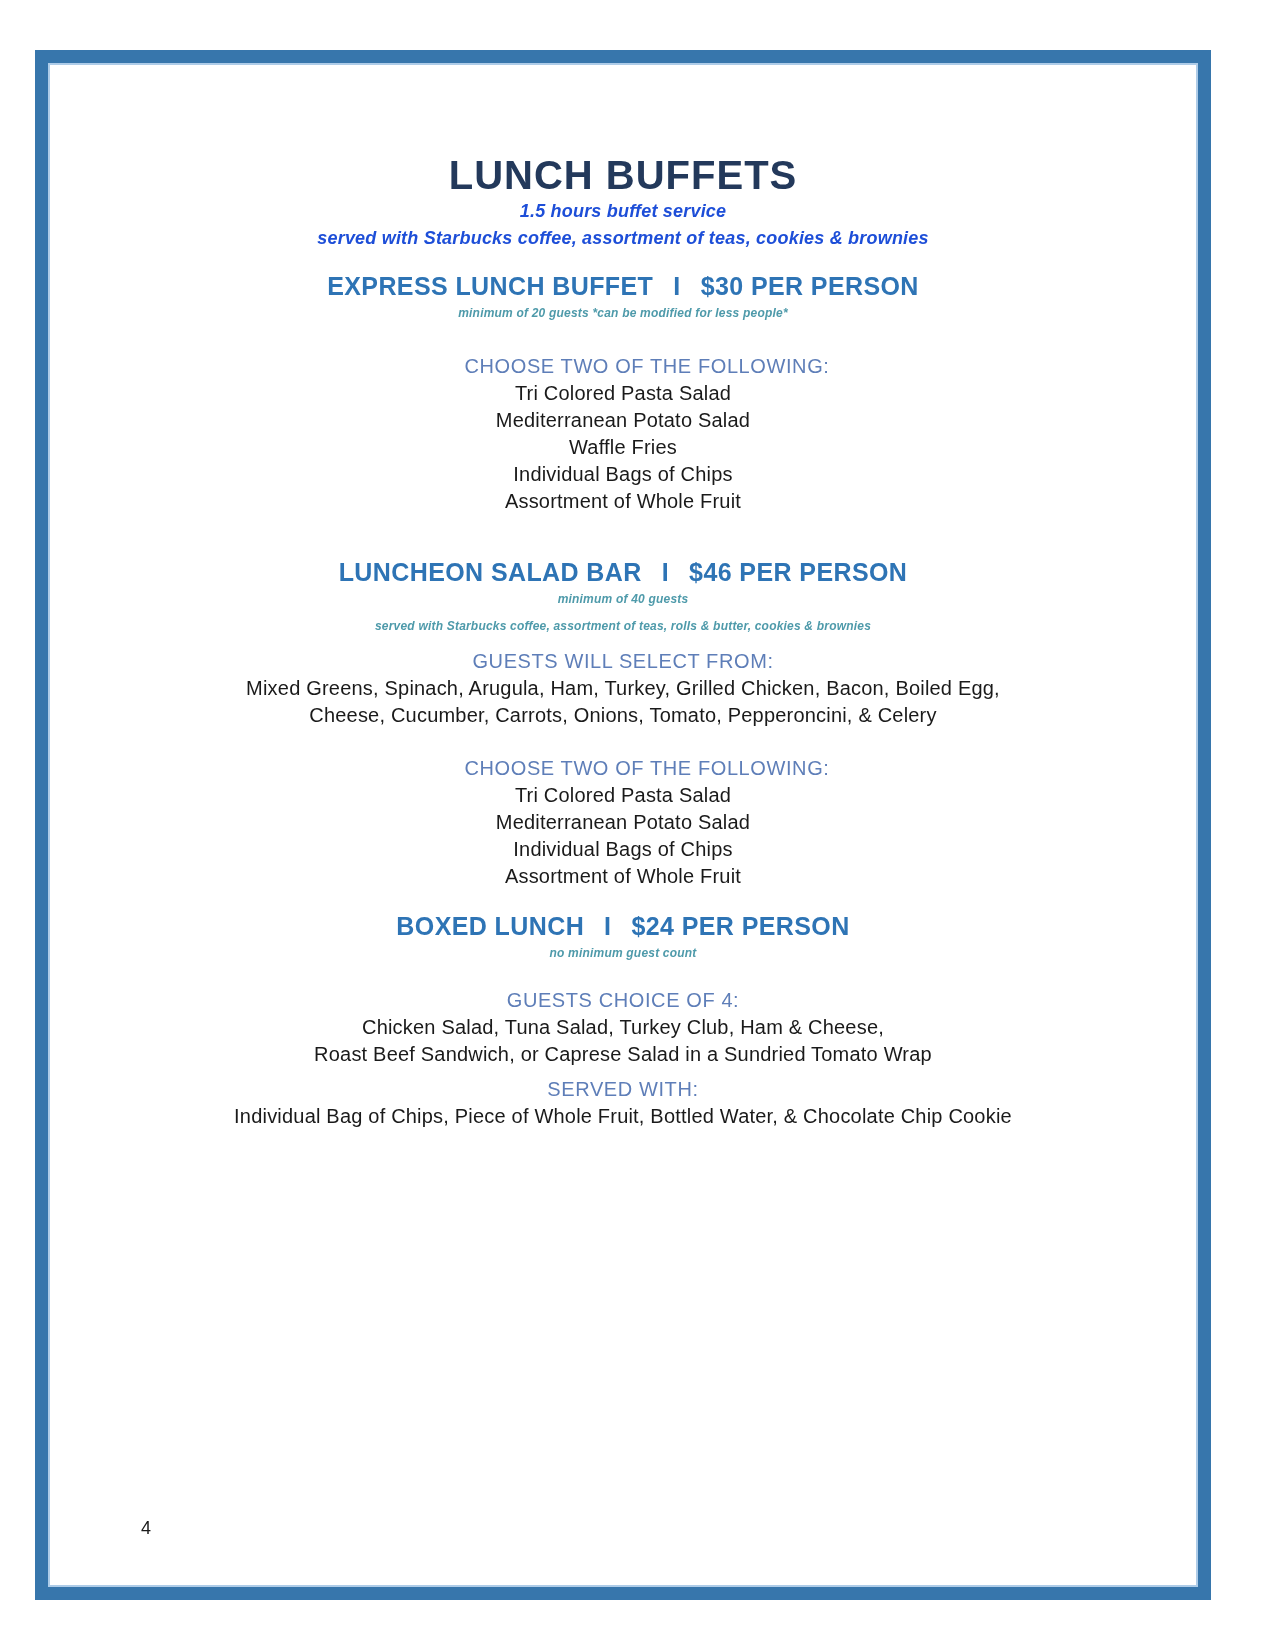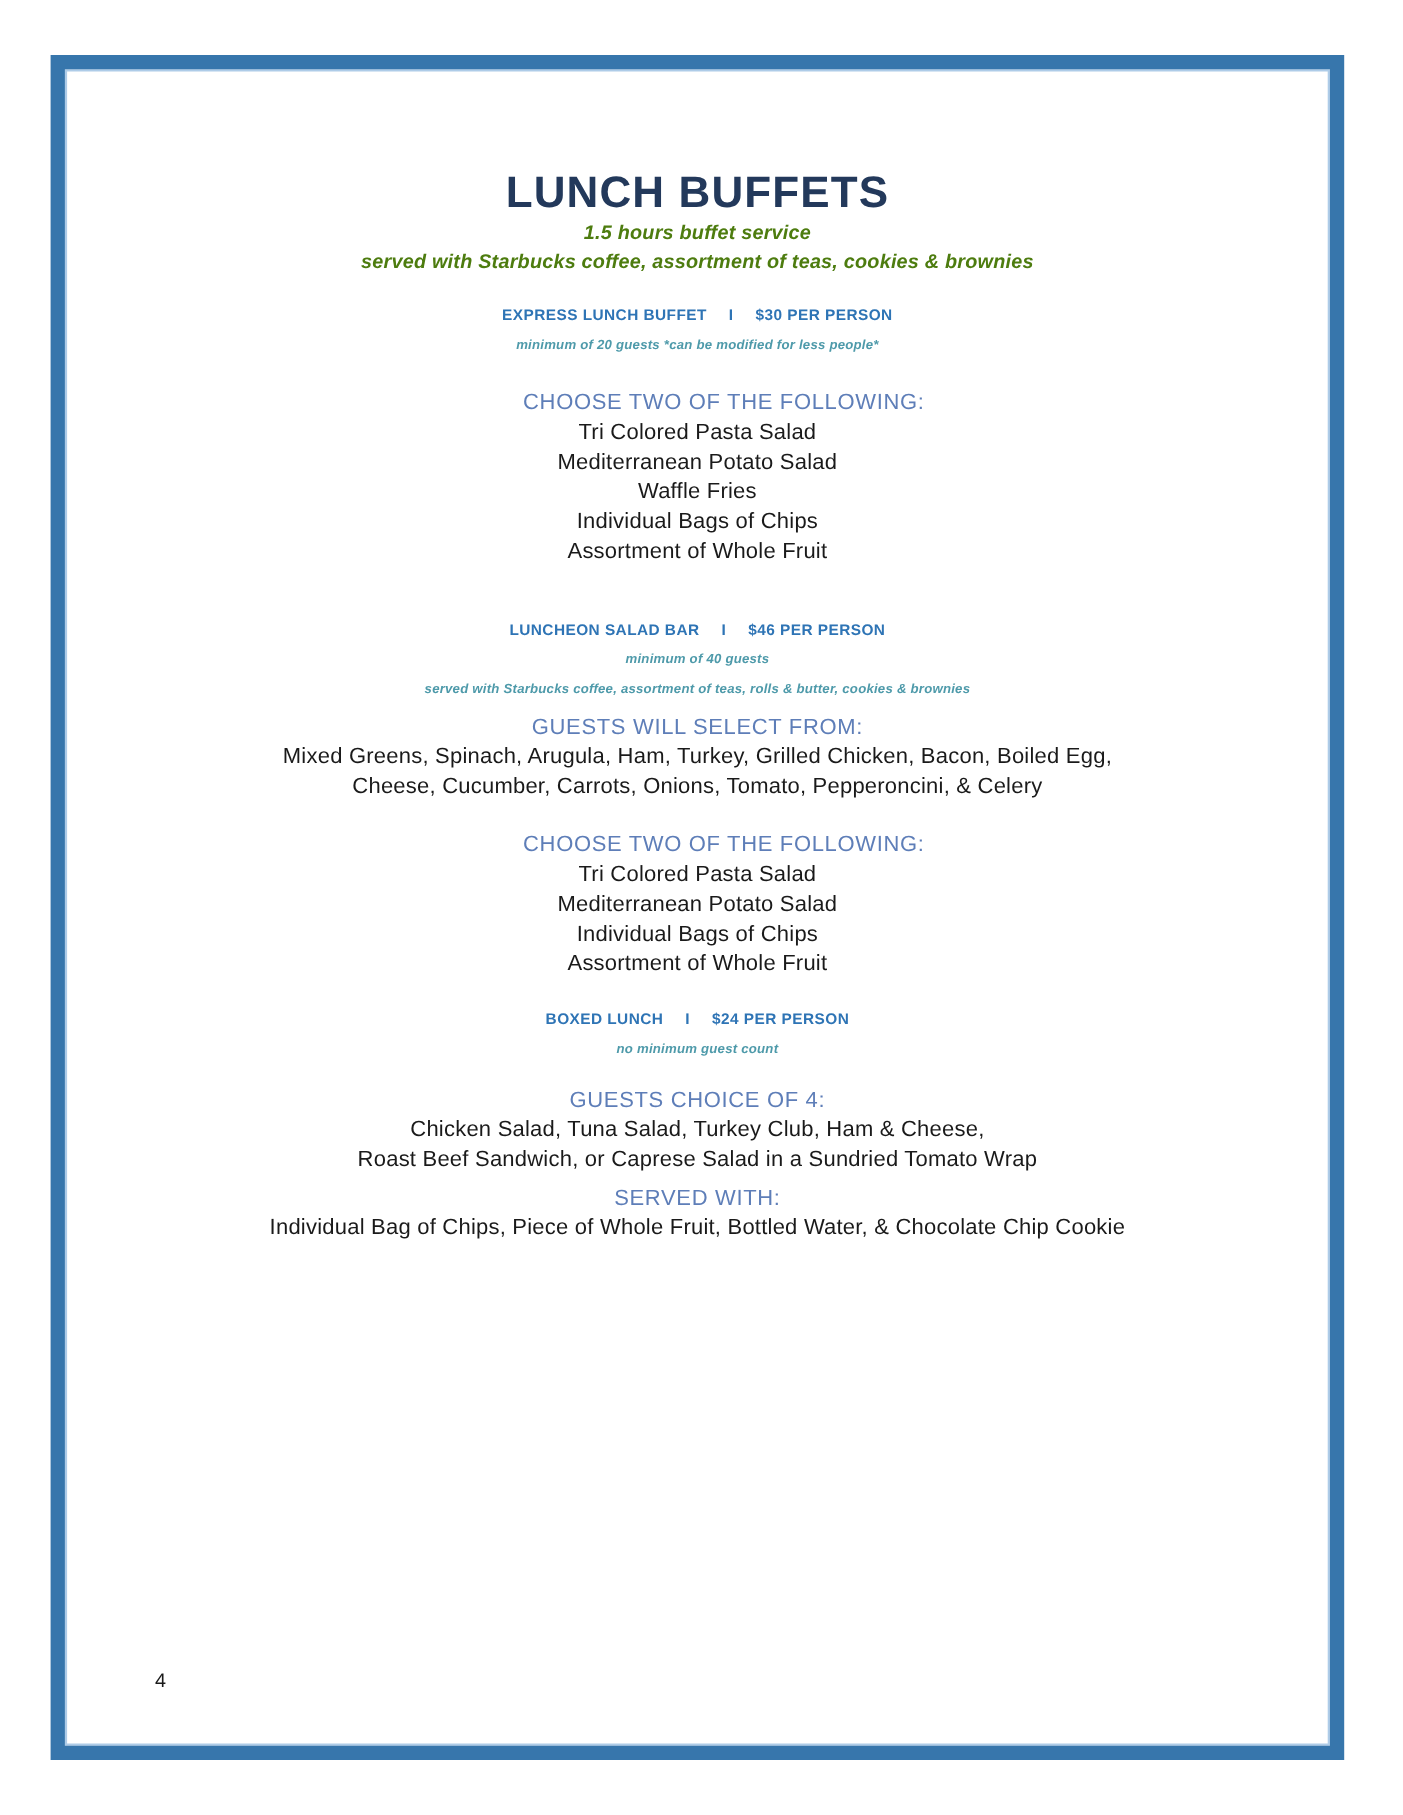--- a/index.html
+++ b/index.html
@@ -11,21 +11,21 @@
   .page {
     position: relative;
     width: 1275px;
     height: 1650px;
     background: #ffffff;
     overflow: hidden;
   }
   
   .frame {
     position: absolute;
-    left: 46px;
+    left: 35px;
     top: 50px;
     width: 1176px;
     height: 1550px;
     box-sizing: border-box;
     border: 13px solid #3776AC;
     box-shadow: inset 0 0 0 2px #AECCE8;
     background: #ffffff;
   }
   .content {
     box-sizing: border-box;
@@ -41,27 +41,27 @@
     line-height: 42px;
     font-weight: 700;
     letter-spacing: 1px;
     color: #23395B;
   }
   .tagline {
     font-size: 18px;
     line-height: 27px;
     font-weight: 700;
     font-style: italic;
-    color: #4d7c0f;
+    color: #1d4ed8;
     letter-spacing: 0.2px;
   }
   .taglines { margin-top: 2px; }
   .sec-head {
     margin: 0;
-    font-size: 14px;
+    font-size: 25px;
     line-height: 27px;
     font-weight: 700;
     color: #2E74B5;
     letter-spacing: 0.4px;
   }
   .sec-head .sep { padding: 0 20px; }
   .note {
     font-size: 12px;
     line-height: 27px;
     font-weight: 700;

